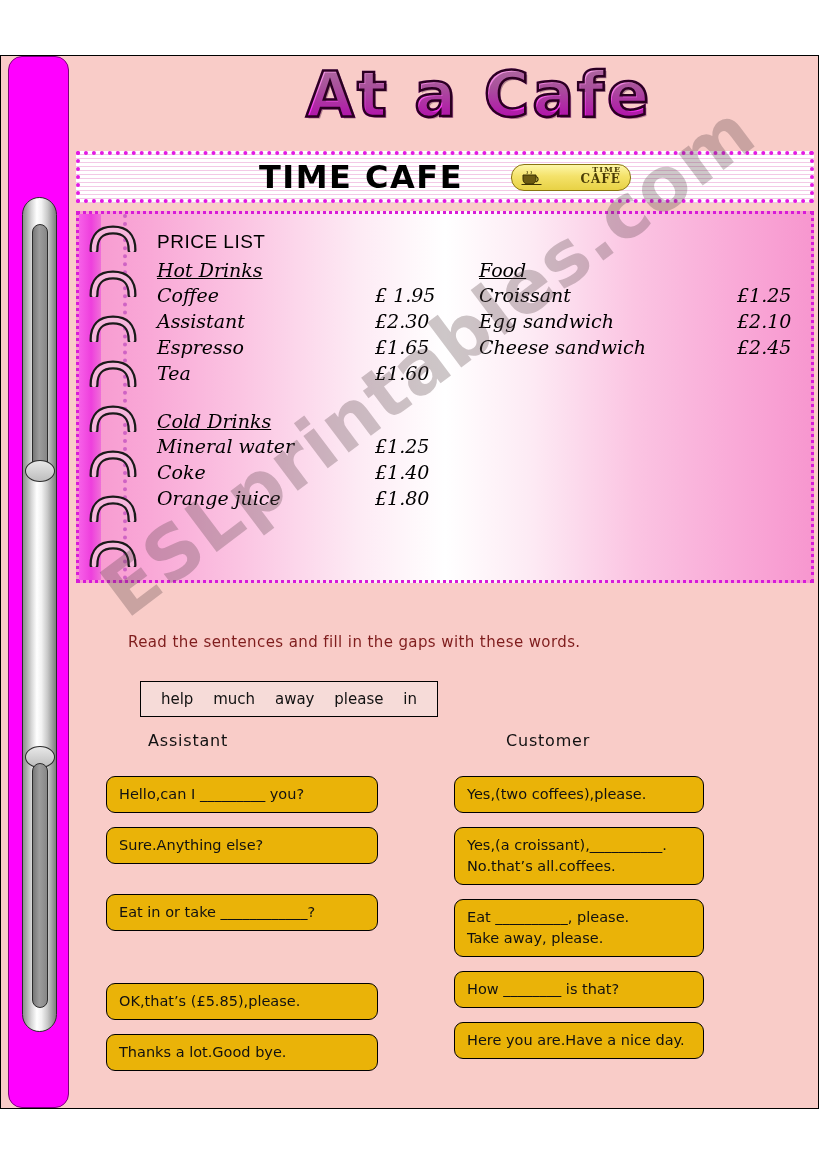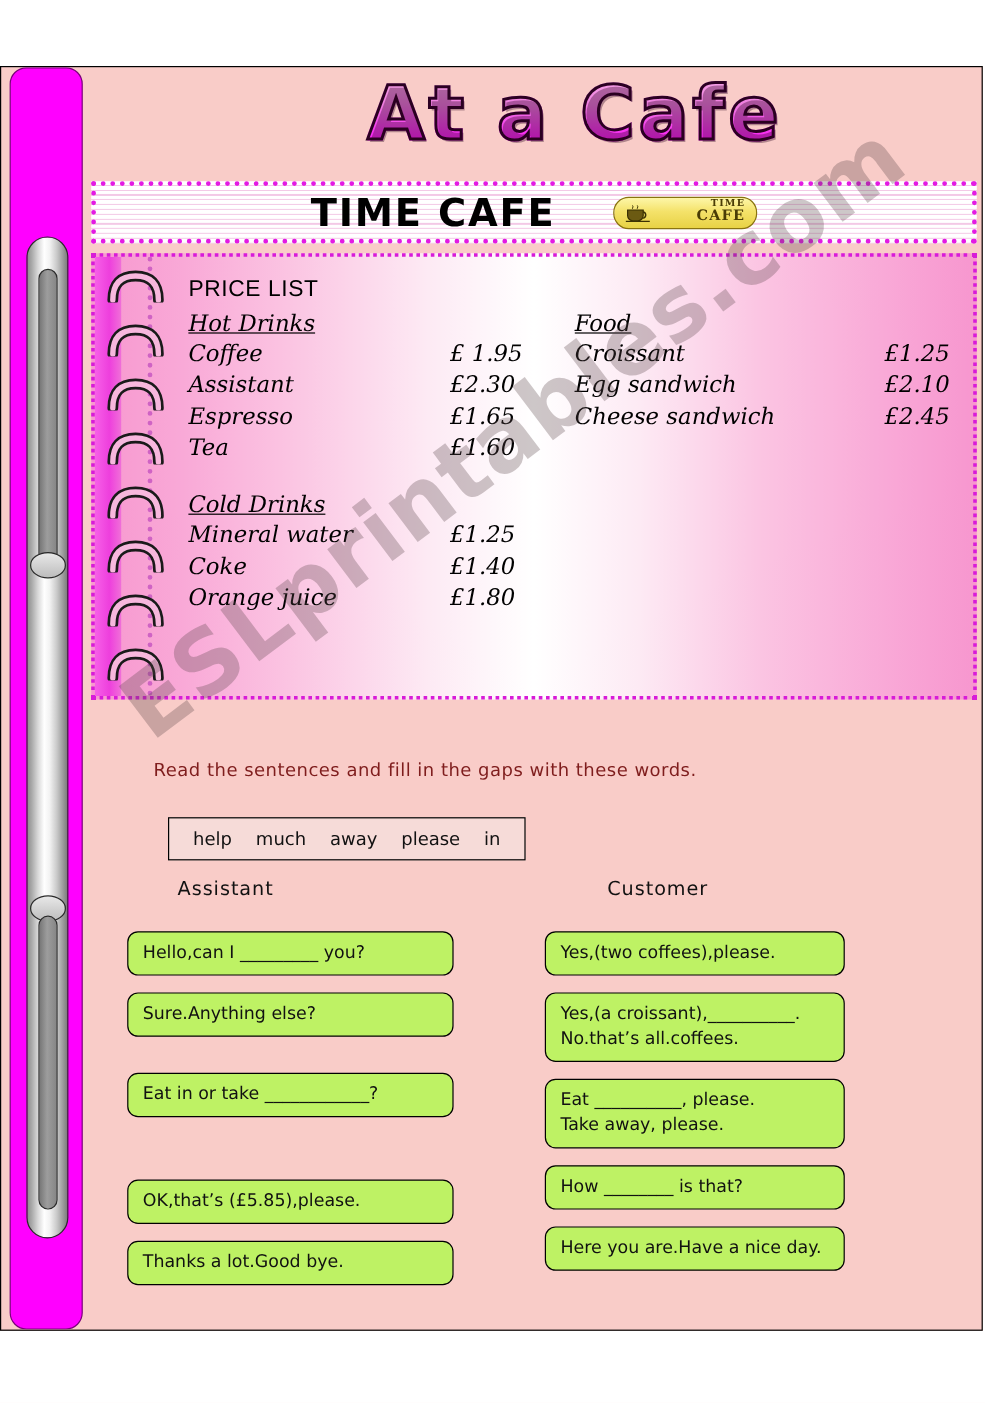--- a/index.html
+++ b/index.html
@@ -298,21 +298,21 @@
     color: #111111;
     text-align: center;
     margin-bottom: 26px;
   }
   #dlg-col-assistant .dlg-col-title { text-align: left; padding-left: 42px; }
   #dlg-col-customer .dlg-col-title { text-align: left; padding-left: 52px; }
 
   .dlg-box {
     border: 1.5px solid #000000;
     border-radius: 9px;
-    background: #bef264;
+    background: #eab308;
     box-sizing: border-box;
     padding: 7px 10px 7px 12px;
     font-family: "DejaVu Sans", sans-serif;
     font-size: 14.5px;
     color: #111111;
     line-height: 1.45;
   }
   .dlg-box .dlg-line { white-space: nowrap; }
   .dlg-spacer-sm { height: 14px; }
   .dlg-spacer-md { height: 22px; }

